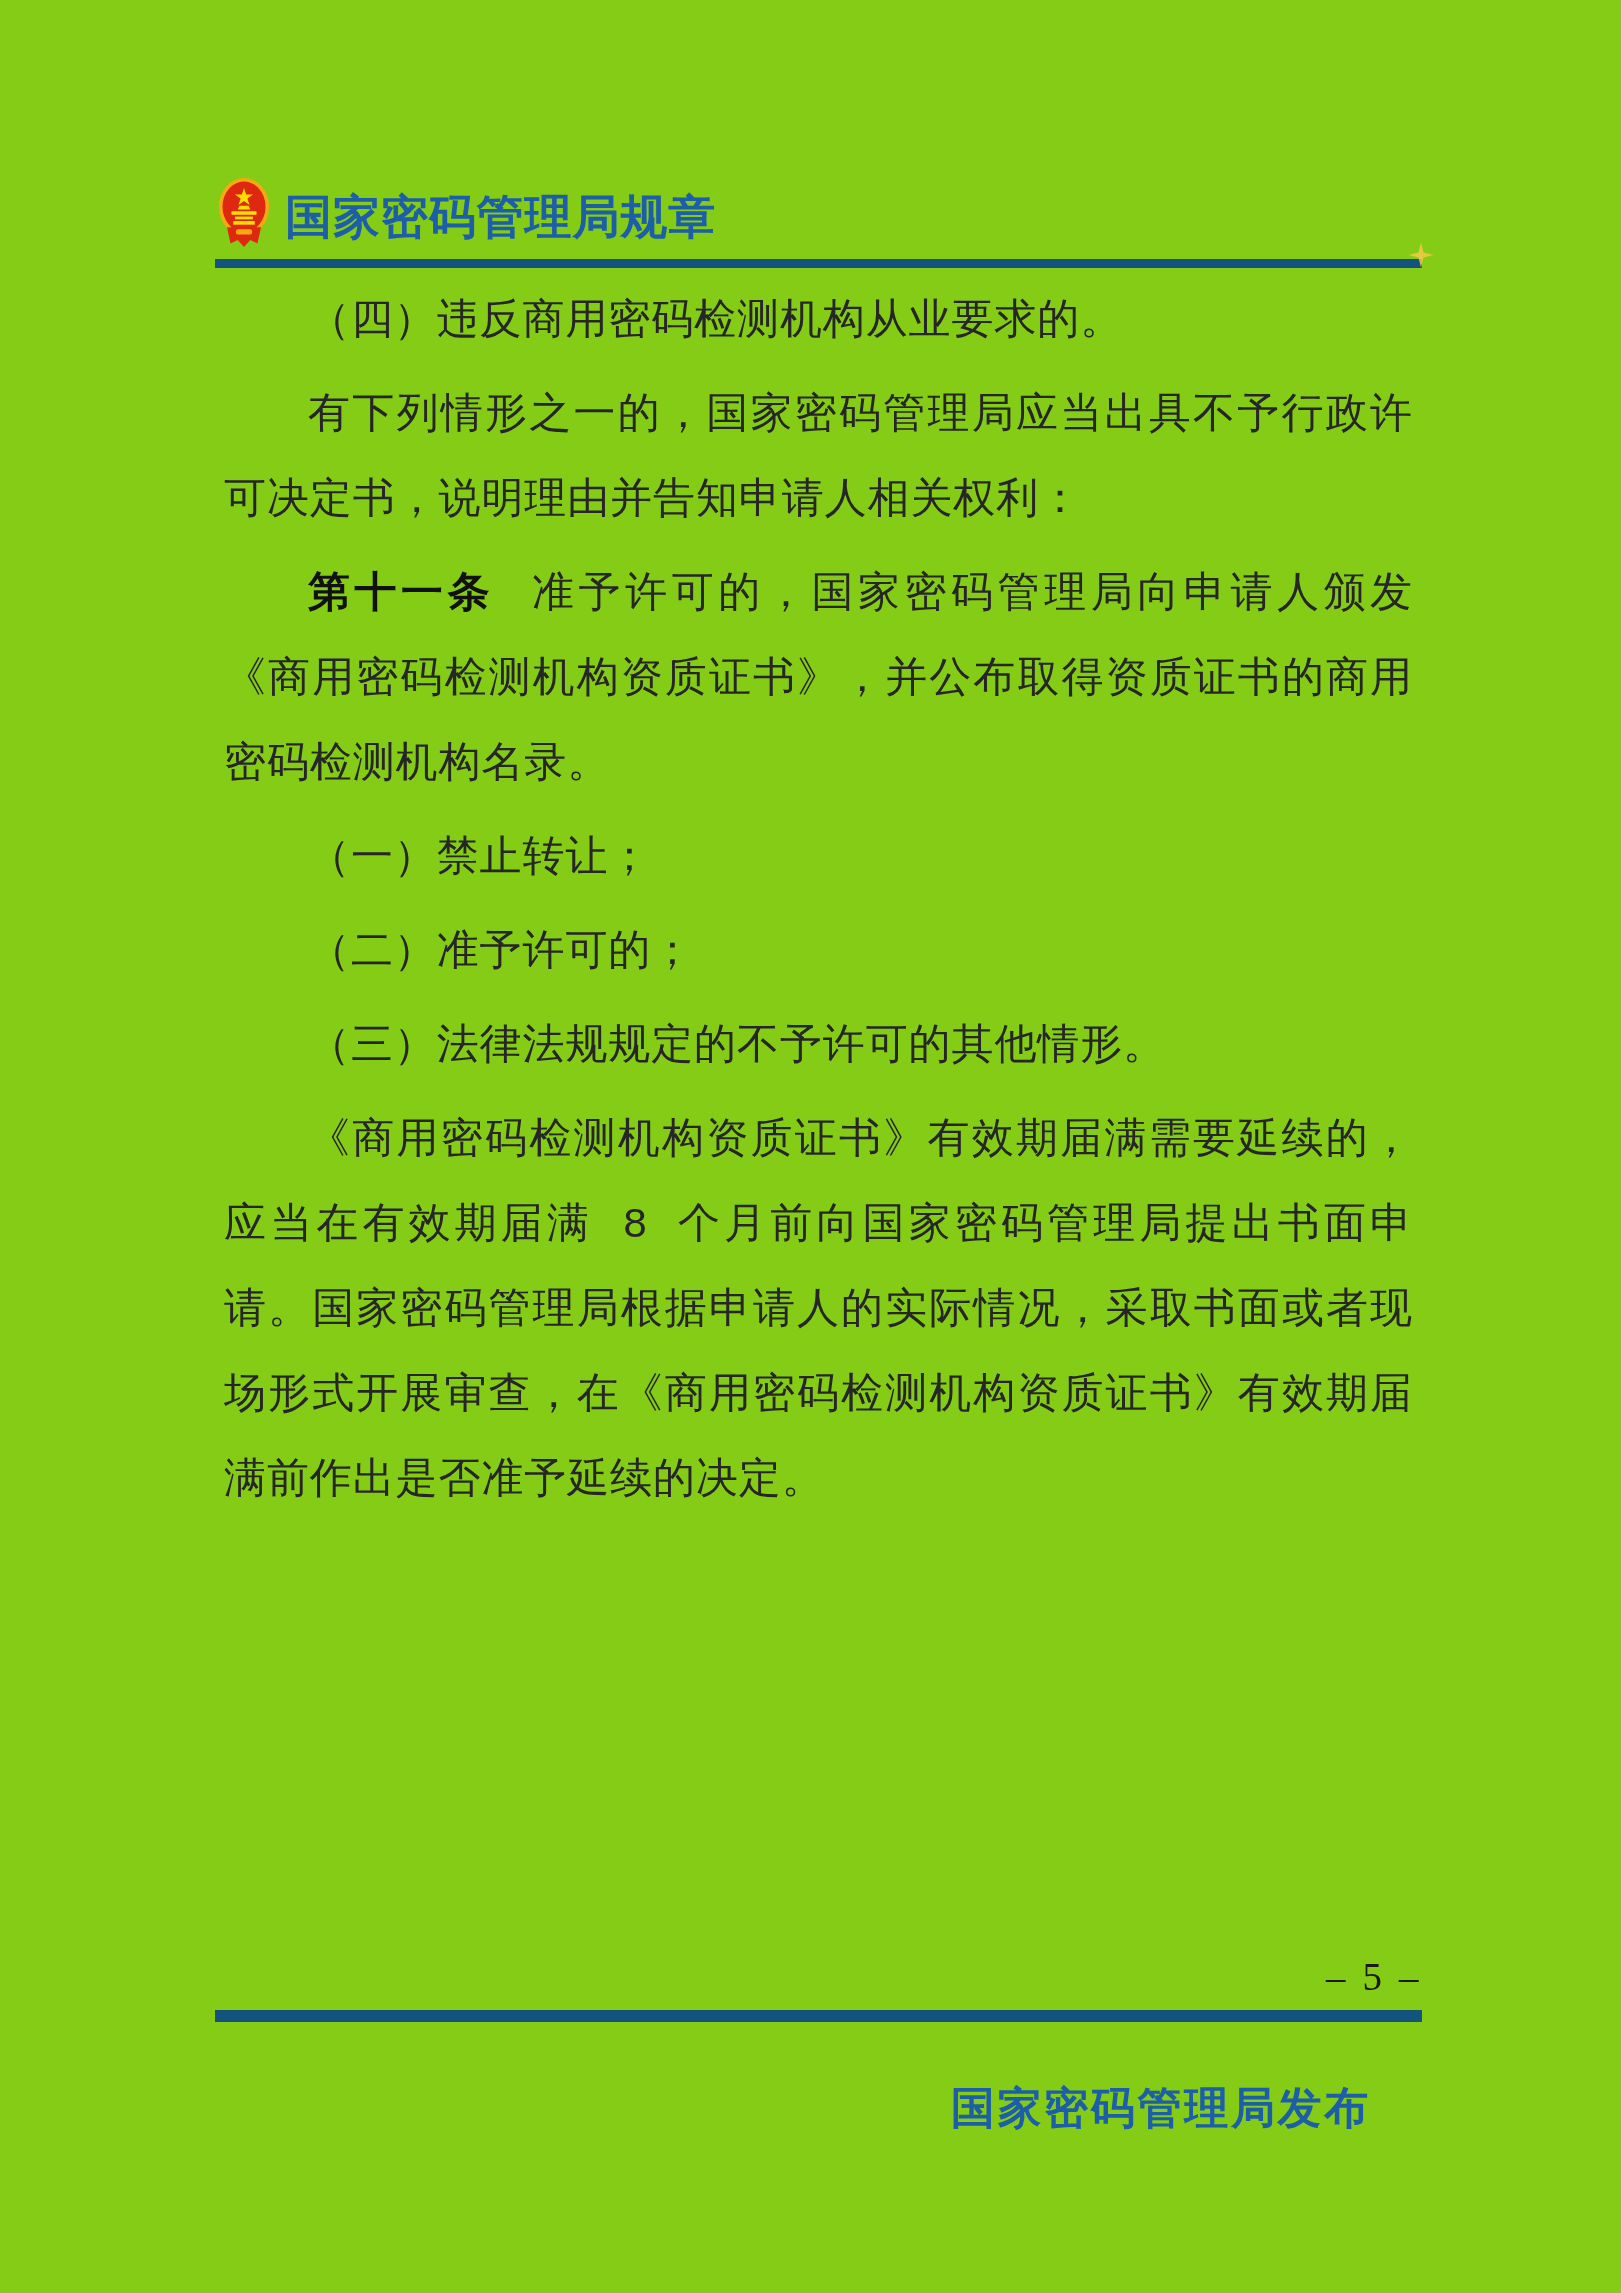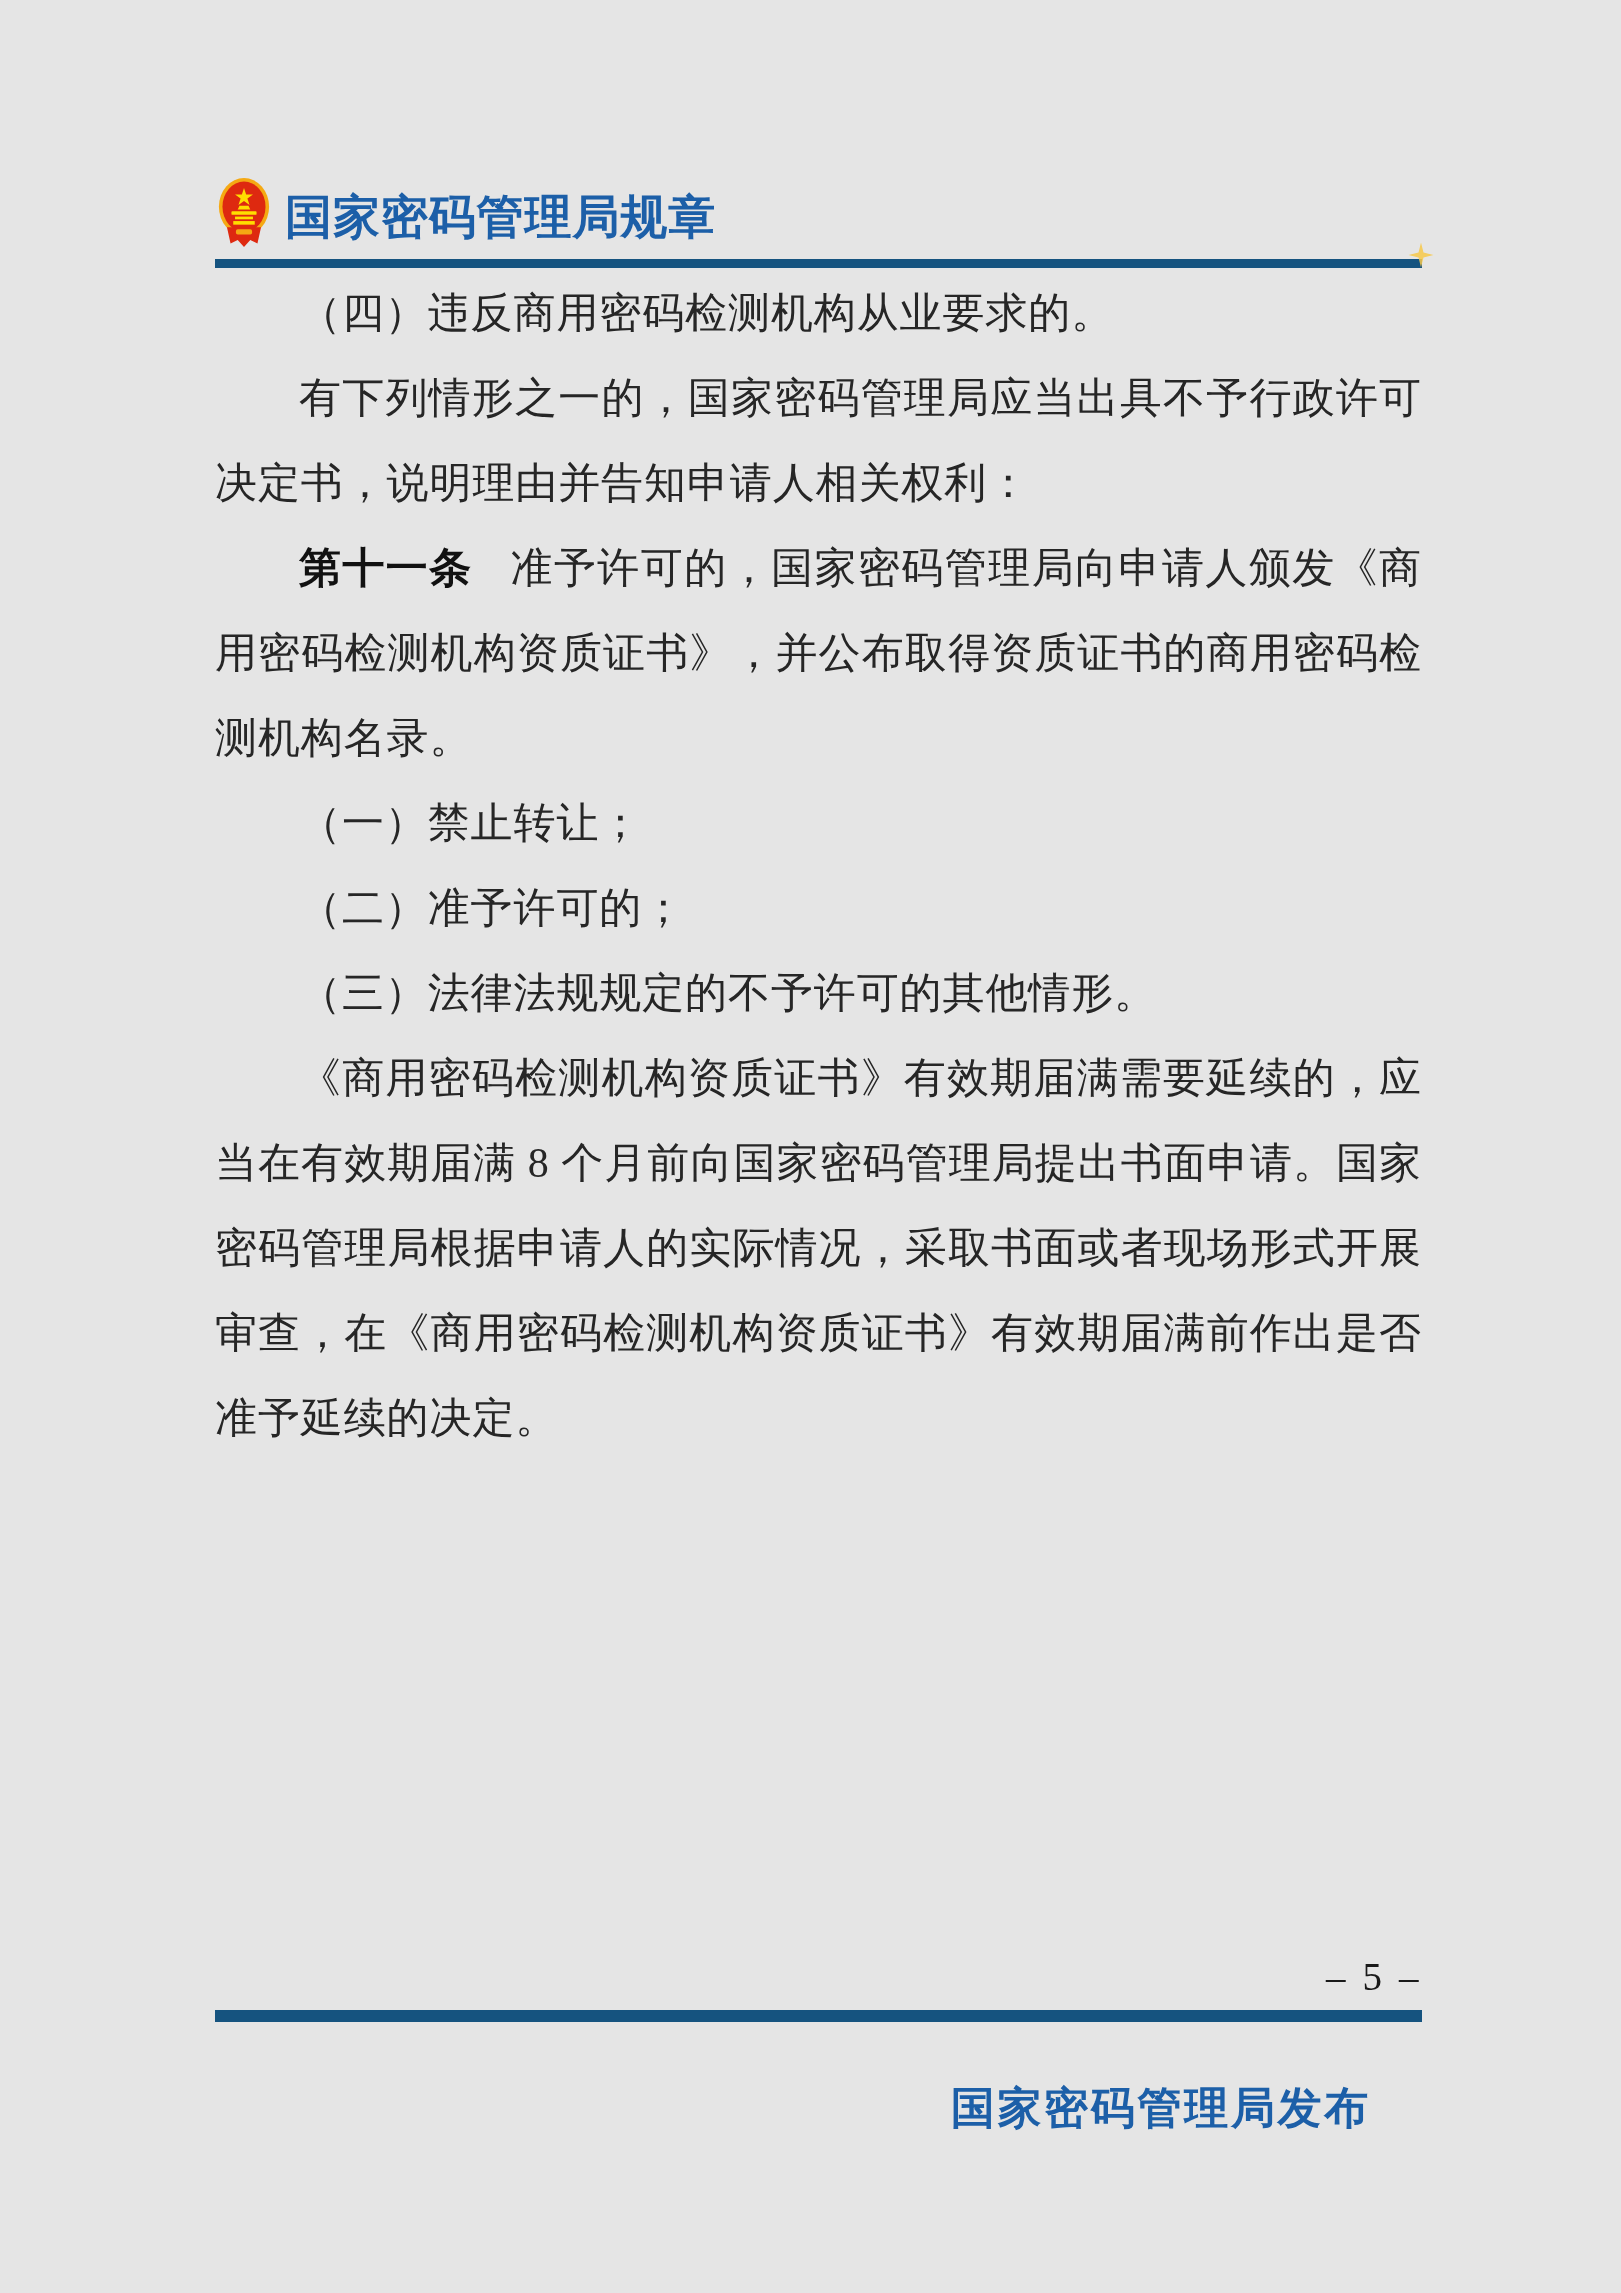--- a/index.html
+++ b/index.html
@@ -4,21 +4,21 @@
 <style>
   html, body {
     margin: 0;
     padding: 0;
     background: #ffffff;
   }
   .page {
     position: relative;
     width: 1622px;
     height: 2294px;
-    background: #e5e5e5;
+    background: #84cc16;
     overflow: hidden;
     font-family: "Liberation Serif", "DejaVu Serif", serif;
   }
 
   
   .header-emblem {
     position: absolute;
     left: 218px;
     top: 177px;
     width: 52px;
@@ -58,23 +58,24 @@
     top: 271px;
     width: 1207px;
     color: #262626;
     font-size: 42px;
     line-height: 85px;
     letter-spacing: 0.9px;
     text-align: justify;
     text-justify: inter-ideograph;
   }
   .body-text p {
-    margin: 0;
+    margin: 9px;
     padding: 0;
     text-indent: 2em;
+    font-family: Liberation Mono, monospace;
   }
   .article-no {
     font-weight: 700;
     color: #111111;
     margin-right: 0.9em;
   }
 
   
   .page-number {
     position: absolute;

